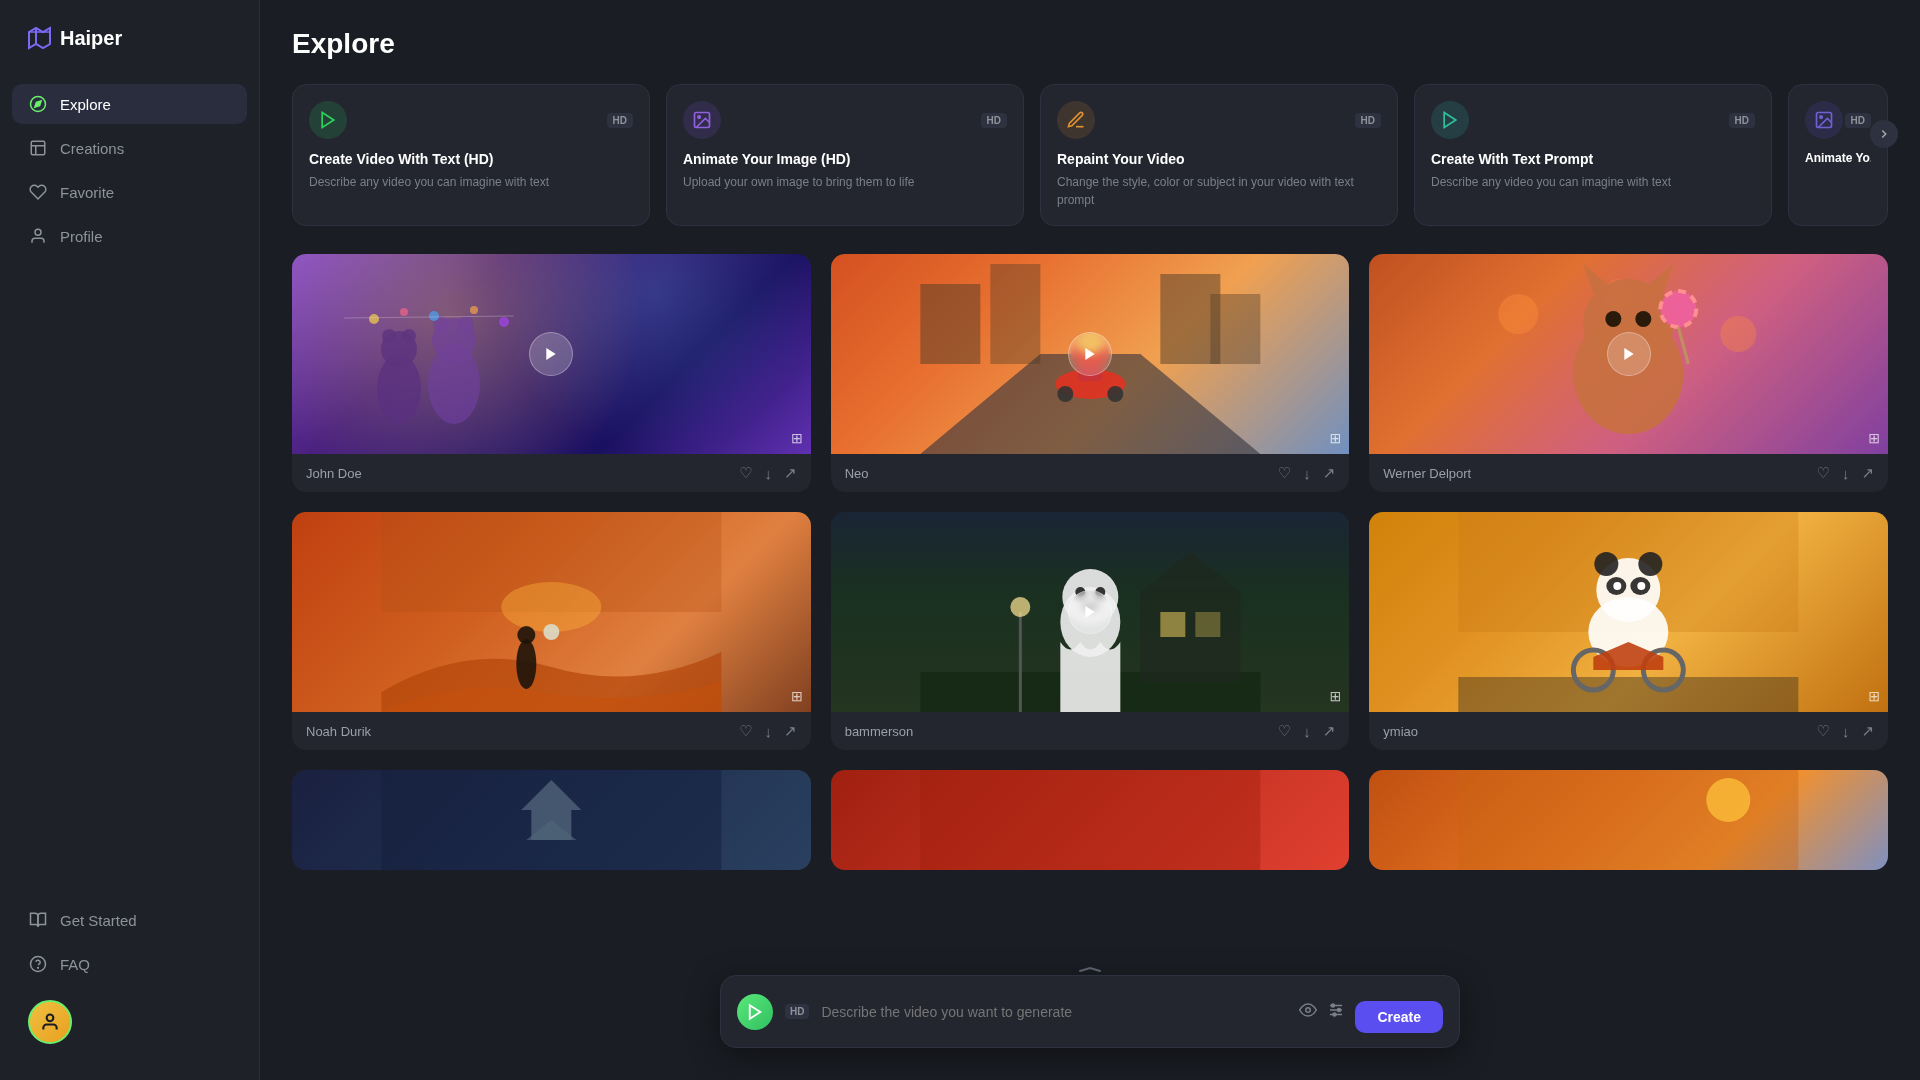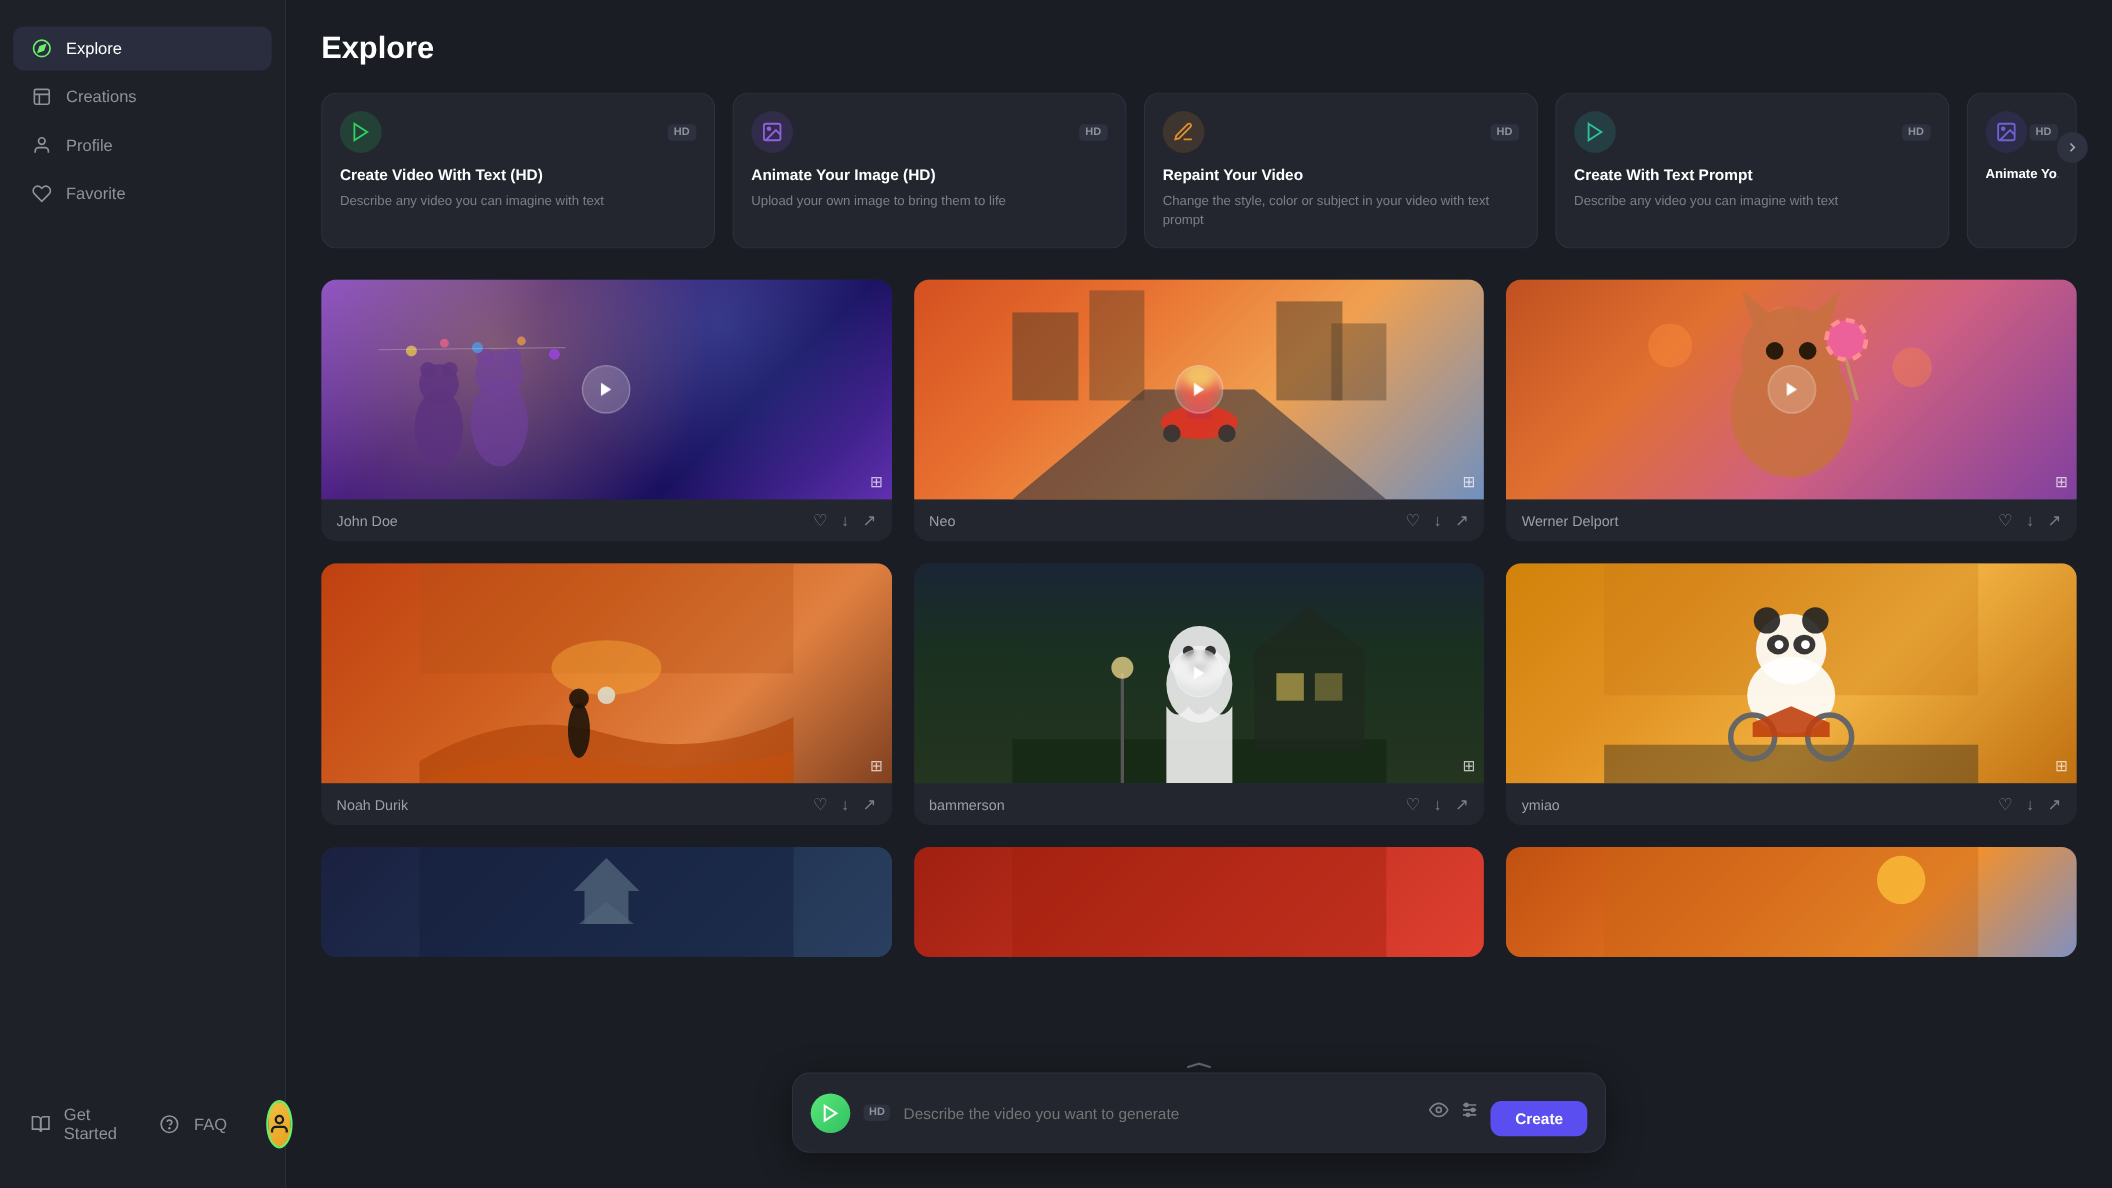--- a/index.html
+++ b/index.html
@@ -65,21 +65,21 @@
     .nav-item-icon {
       width: 20px;
       height: 20px;
       display: flex;
       align-items: center;
       justify-content: center;
     }
     .nav-bottom {
       padding: 0 12px;
       display: flex;
-      flex-direction: row;
+      flex-direction: column;
       gap: 4px;
     }
     .user-avatar {
       width: 44px;
       height: 44px;
       border-radius: 50%;
       background: linear-gradient(135deg, #f0c040, #e8a020);
       display: flex;
       align-items: center;
       justify-content: center;
@@ -353,20 +353,28 @@
       position: absolute;
       top: 0; left: 0; right: 0; bottom: 0;
       background: radial-gradient(circle at 30% 30%, rgba(255,220,100,0.3) 0%, transparent 50%),
                   radial-gradient(circle at 70% 20%, rgba(100,200,255,0.2) 0%, transparent 40%);
     }
   </style>
 </head>
 <body>
 
 <div class="sidebar">
+  <div class="logo">
+    <svg class="logo-icon" viewBox="0 0 28 28" fill="none">
+      <path d="M5 8 L12 4 L19 8 L26 4 L26 20 L19 24 L12 20 L5 24 Z" stroke="#7c6af7" stroke-width="2" fill="none"></path>
+      <line x1="12" y1="4" x2="12" y2="20" stroke="#7c6af7" stroke-width="2"></line>
+      <line x1="5" y1="8" x2="26" y2="8" stroke="#7c6af7" stroke-width="1.5"></line>
+    </svg>
+    <span class="logo-text">Haiper</span>
+  </div>
 
   <div class="nav-items">
 
     <div class="nav-item active">
       <div class="nav-item-icon icon-explore">
         <svg width="18" height="18" viewBox="0 0 24 24" fill="none" stroke="currentColor" stroke-width="2">
           <circle cx="12" cy="12" r="10"></circle>
           <polygon points="16.24 7.76 14.12 14.12 7.76 16.24 9.88 9.88 16.24 7.76" fill="currentColor"></polygon>
         </svg>
       </div>
@@ -378,36 +386,36 @@
         <svg width="18" height="18" viewBox="0 0 24 24" fill="none" stroke="currentColor" stroke-width="2">
           <rect x="3" y="3" width="18" height="18" rx="2"></rect>
           <line x1="3" y1="9" x2="21" y2="9"></line>
           <line x1="9" y1="21" x2="9" y2="9"></line>
         </svg>
       </div>
       <span>Creations</span>
     </div>
 
     <div class="nav-item">
+      <div class="nav-item-icon icon-favorite">
+        <svg width="18" height="18" viewBox="0 0 24 24" fill="none" stroke="currentColor" stroke-width="2">
+          <path d="M20.84 4.61a5.5 5.5 0 0 0-7.78 0L12 5.67l-1.06-1.06a5.5 5.5 0 0 0-7.78 7.78l1.06 1.06L12 21.23l7.78-7.78 1.06-1.06a5.5 5.5 0 0 0 0-7.78z"></path>
+        </svg>
+      </div>
+      <span>Favorite</span>
+    </div>
+
+    <div class="nav-item">
       <div class="nav-item-icon icon-profile">
         <svg width="18" height="18" viewBox="0 0 24 24" fill="none" stroke="currentColor" stroke-width="2">
           <path d="M20 21v-2a4 4 0 0 0-4-4H8a4 4 0 0 0-4 4v2"></path>
           <circle cx="12" cy="7" r="4"></circle>
         </svg>
       </div>
       <span>Profile</span>
-    </div>
-
-    <div class="nav-item">
-      <div class="nav-item-icon icon-favorite">
-        <svg width="18" height="18" viewBox="0 0 24 24" fill="none" stroke="currentColor" stroke-width="2">
-          <path d="M20.84 4.61a5.5 5.5 0 0 0-7.78 0L12 5.67l-1.06-1.06a5.5 5.5 0 0 0-7.78 7.78l1.06 1.06L12 21.23l7.78-7.78 1.06-1.06a5.5 5.5 0 0 0 0-7.78z"></path>
-        </svg>
-      </div>
-      <span>Favorite</span>
     </div>
   </div>
 
   <div class="nav-bottom">
 
     <div class="nav-item">
       <div class="nav-item-icon icon-get-started">
         <svg width="18" height="18" viewBox="0 0 24 24" fill="none" stroke="currentColor" stroke-width="2">
           <path d="M2 3h6a4 4 0 0 1 4 4v14a3 3 0 0 0-3-3H2z"></path>
           <path d="M22 3h-6a4 4 0 0 0-4 4v14a3 3 0 0 1 3-3h7z"></path>

